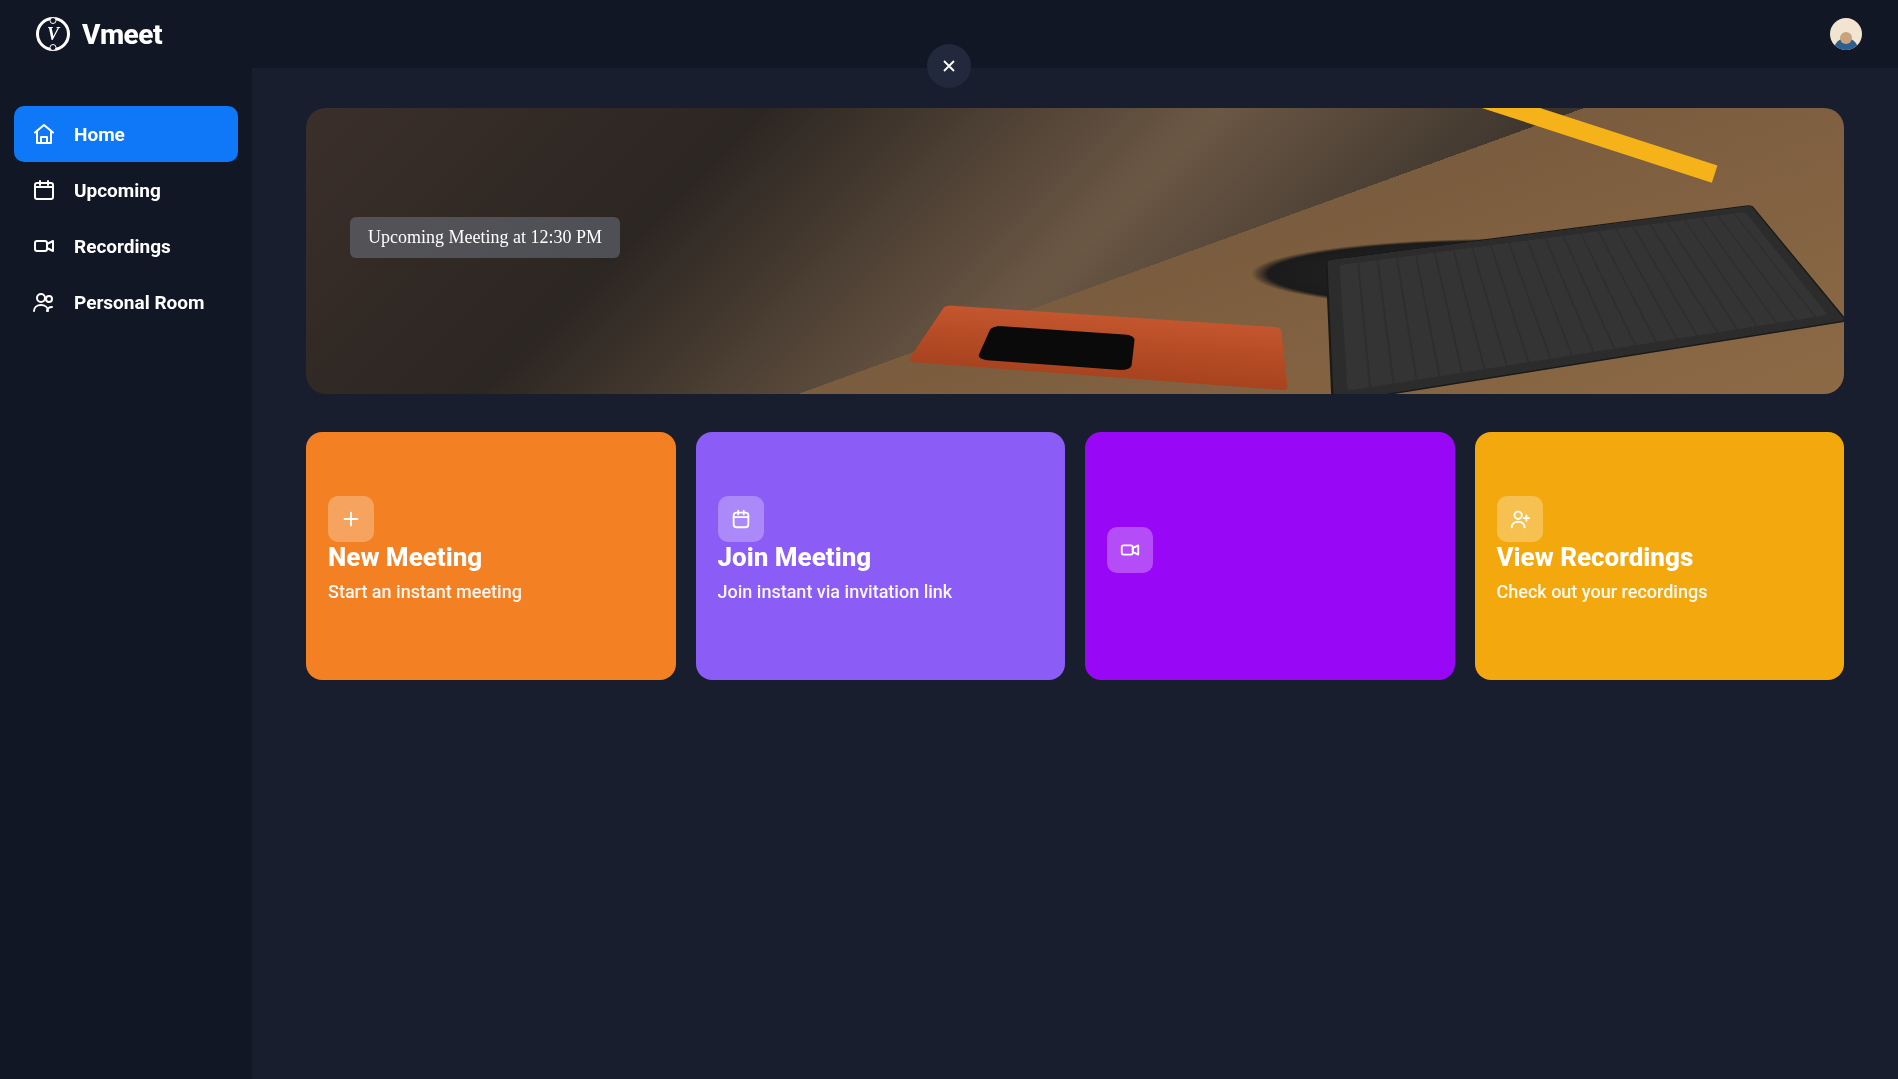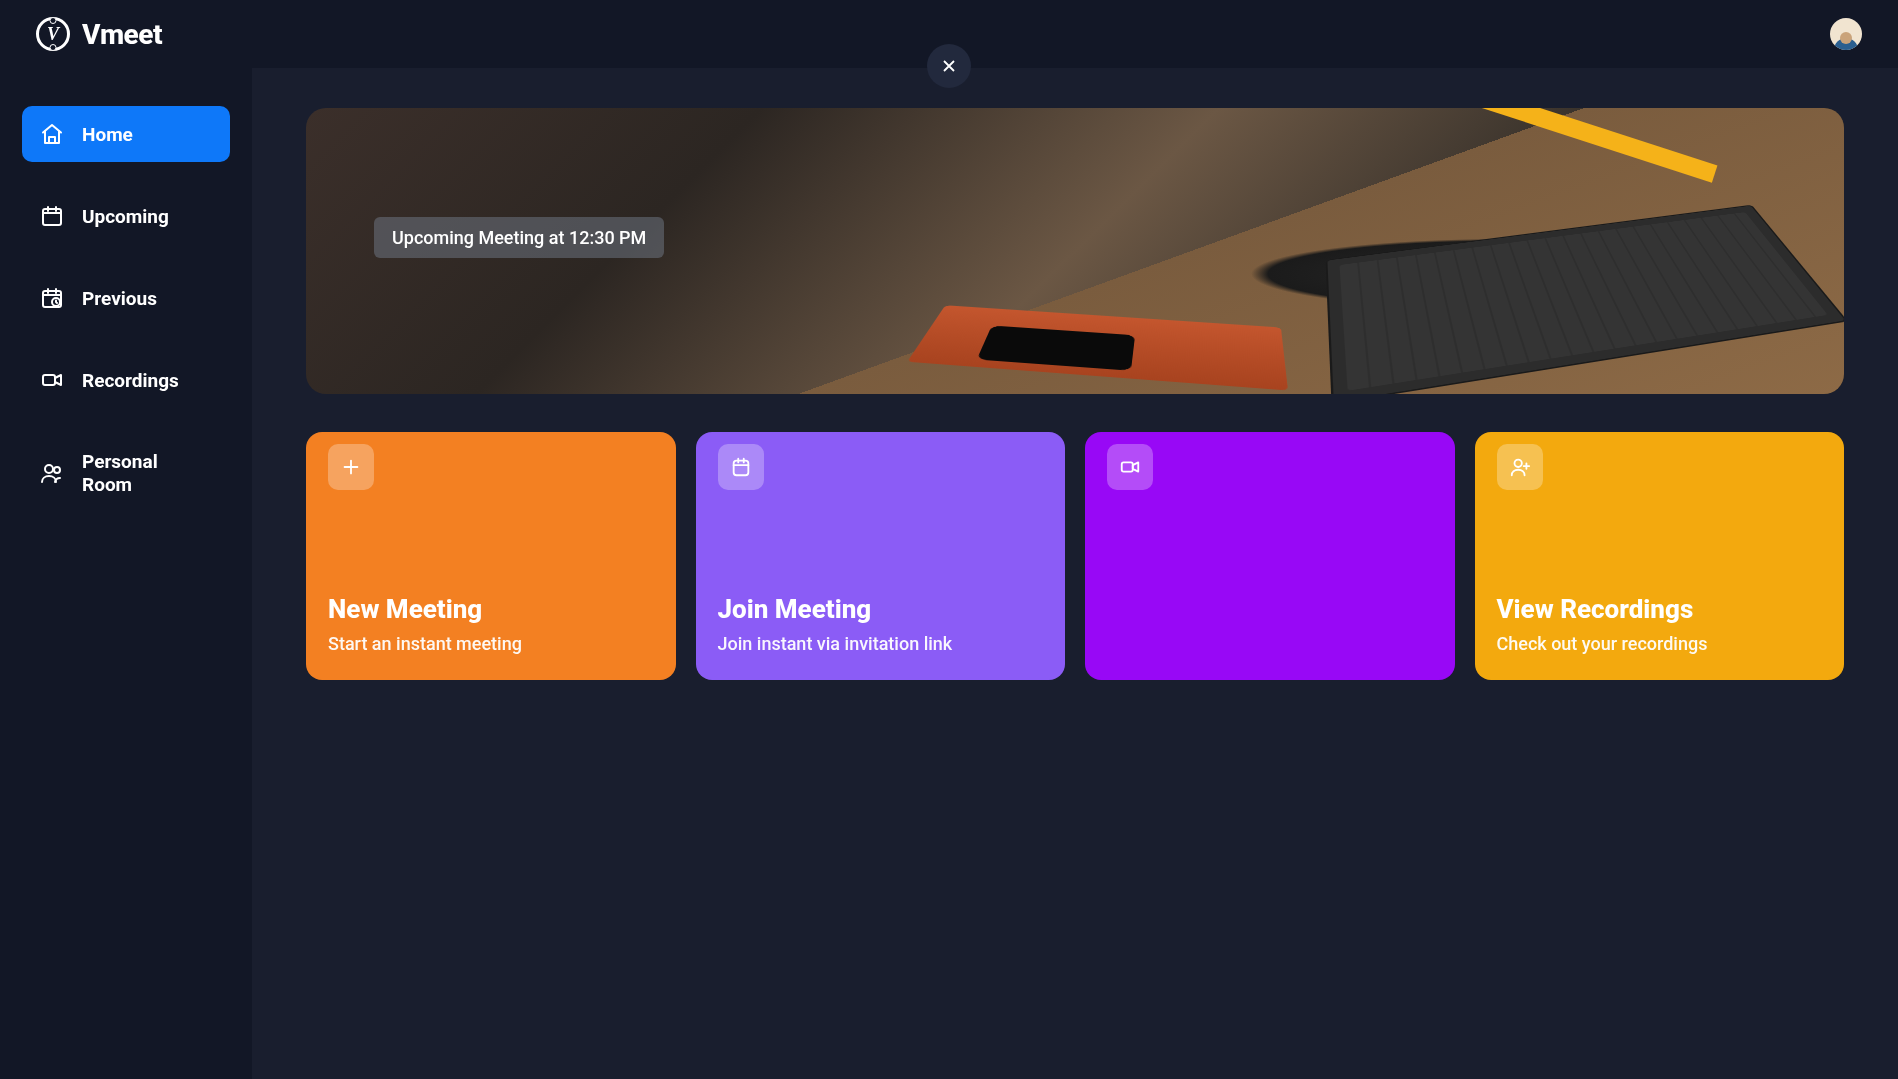--- a/index.html
+++ b/index.html
@@ -76,24 +76,23 @@
     position:absolute;bottom:-2px;width:24px;height:14px;border-radius:12px 12px 0 0;
     background:#2b5f8f;
   }
 
   
   .sidebar {
     position: fixed;
     top: 68px; bottom: 0; left: 0;
     width: 252px;
     background: #121726;
-    padding: 38px 22px;
+    padding: 38px 14px;
     display: flex;
     flex-direction: column;
-    gap: 26px;
   }
   .sidebar a.nav-item {
     display: flex;
     align-items: center;
     gap: 18px;
     padding: 16px 18px;
     border-radius: 10px;
     color: #ffffff;
     text-decoration: none;
     font-size: 19px;
@@ -170,22 +169,23 @@
     position:absolute;left:44%;bottom:12px;width:150px;height:70px;background:#0a0a0a;border-radius:10px;
     transform:perspective(800px) rotateX(60deg) rotateZ(8deg);
   }
   .hero .ruler{
     position:absolute;right:8%;top:6%;width:260px;height:18px;background:#f5b219;
     transform:rotate(18deg);
   }
   .hero .overlay {
     position:absolute;inset:0;
     display:flex;flex-direction:column;justify-content:center;
-    padding: 0 68px;
+    padding: 0 44px;
     gap: 36px;
+    font-family: Liberation Serif, serif;
   }
   .hero .pill {
     align-self:flex-start;
     background: rgba(107,114,128,0.55);
     padding: 10px 18px;
     border-radius: 6px;
     font-size: 18px;
     font-weight: 500;
     color:#ffffff;
     margin-top: -28px;
@@ -207,21 +207,21 @@
   .cards {
     display: grid;
     grid-template-columns: repeat(4, 1fr);
     gap: 20px;
     margin-top: 38px;
   }
   .card {
     border-radius: 16px;
     padding: 12px 22px 24px;
     min-height: 248px;
-    display:flex;flex-direction:column;justify-content:space-between;
+    display:flex;flex-direction:column;justify-content:center;
     cursor:pointer;
     color:#ffffff;
   }
   .card .icon-chip {
     width:46px;height:46px;border-radius:10px;
     background: rgba(255,255,255,0.28);
     display:flex;align-items:center;justify-content:center;
   }
   .card .icon-chip svg { width:22px;height:22px;stroke:#ffffff;fill:none;stroke-width:2;stroke-linecap:round;stroke-linejoin:round; }
   .card .texts h3 { font-size:26px; font-weight:800; margin-bottom:8px; }
@@ -271,31 +271,20 @@
           <rect x="3" y="5" width="18" height="16" rx="2"></rect>
           <path d="M3 9h18"></path>
           <path d="M8 3v4M16 3v4"></path>
         </svg>
     </span>
     <span>Upcoming</span>
   </a>
   <a class="nav-item">
     <span class="icon">
       <svg viewBox="0 0 24 24">
-          <rect x="3" y="5" width="18" height="16" rx="2"></rect>
-          <path d="M3 9h18M8 3v4M16 3v4"></path>
-          <circle cx="16" cy="16" r="4"></circle>
-          <path d="M16 14.5V16l1 1"></path>
-        </svg>
-    </span>
-    <span>Previous</span>
-  </a>
-  <a class="nav-item">
-    <span class="icon">
-      <svg viewBox="0 0 24 24">
           <rect x="3" y="7" width="12" height="10" rx="2"></rect>
           <path d="M15 10l6-3v10l-6-3z"></path>
         </svg>
     </span>
     <span>Recordings</span>
   </a>
   <a class="nav-item">
     <span class="icon">
       <svg viewBox="0 0 24 24">
           <circle cx="9" cy="8" r="4"></circle>

